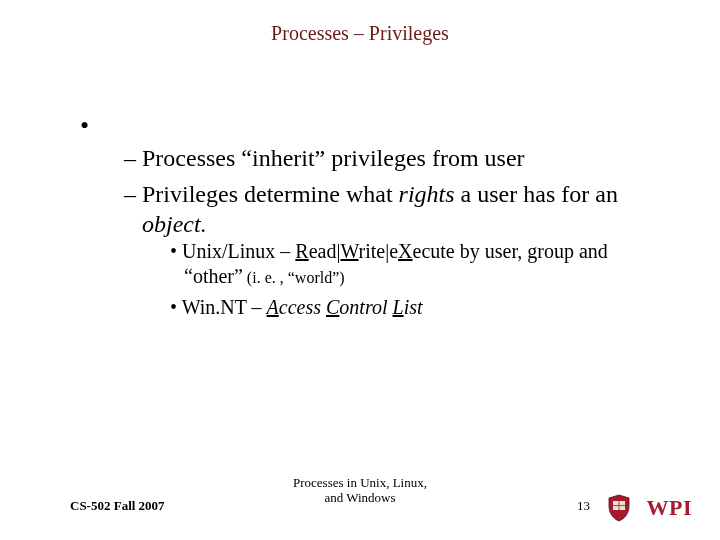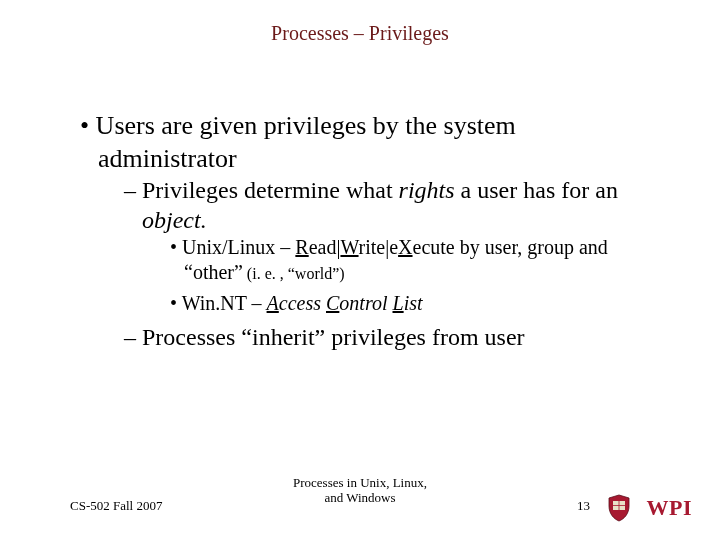--- a/index.html
+++ b/index.html
@@ -83,20 +83,21 @@
     position: absolute;
     left: 0;
     bottom: 18px;
     width: 100%;
     font-size: 13px;
   }
   .footer-left {
     position: absolute;
     left: 70px;
     bottom: 8px;
+    font-weight: bold;
   }
   .footer-center {
     position: absolute;
     left: 0;
     width: 100%;
     text-align: center;
     bottom: 16px;
     line-height: 1.15;
   }
   .footer-pagenum {
@@ -127,35 +128,34 @@
 </style>
 </head>
 <body>
 
 <div class="slide">
   <div class="title">Processes – Privileges</div>
 
   <div class="body">
     <ul class="lvl1">
       <li>
-        <span>Users are given privileges by the system administrator</span>
         <ul class="lvl2">
+          <li>
+            <span>Processes “inherit” privileges from user</span>
+          </li>
           <li>
             <span>Privileges determine what </span><span class="italic">rights</span><span> a user has for an </span><span class="italic">object.</span>
             <ul class="lvl3">
               <li>
                 <span>Unix/Linux – </span><span class="underline-letter">R</span><span>ead|</span><span class="underline-letter">W</span><span>rite|e</span><span class="underline-letter">X</span><span>ecute by user, group and “other”</span><span class="smaller"> (i. e. , “world”)</span>
               </li>
               <li>
                 <span>Win.NT – </span><span class="italic"><span class="underline-letter">A</span><span>ccess </span><span class="underline-letter">C</span><span>ontrol </span><span class="underline-letter">L</span><span>ist</span></span>
               </li>
             </ul>
-          </li>
-          <li>
-            <span>Processes “inherit” privileges from user</span>
           </li>
         </ul>
       </li>
     </ul>
   </div>
 
   <div class="footer">
     <div class="footer-left">CS-502 Fall 2007</div>
     <div class="footer-center">
       <span>Processes in Unix, Linux,</span><br>

